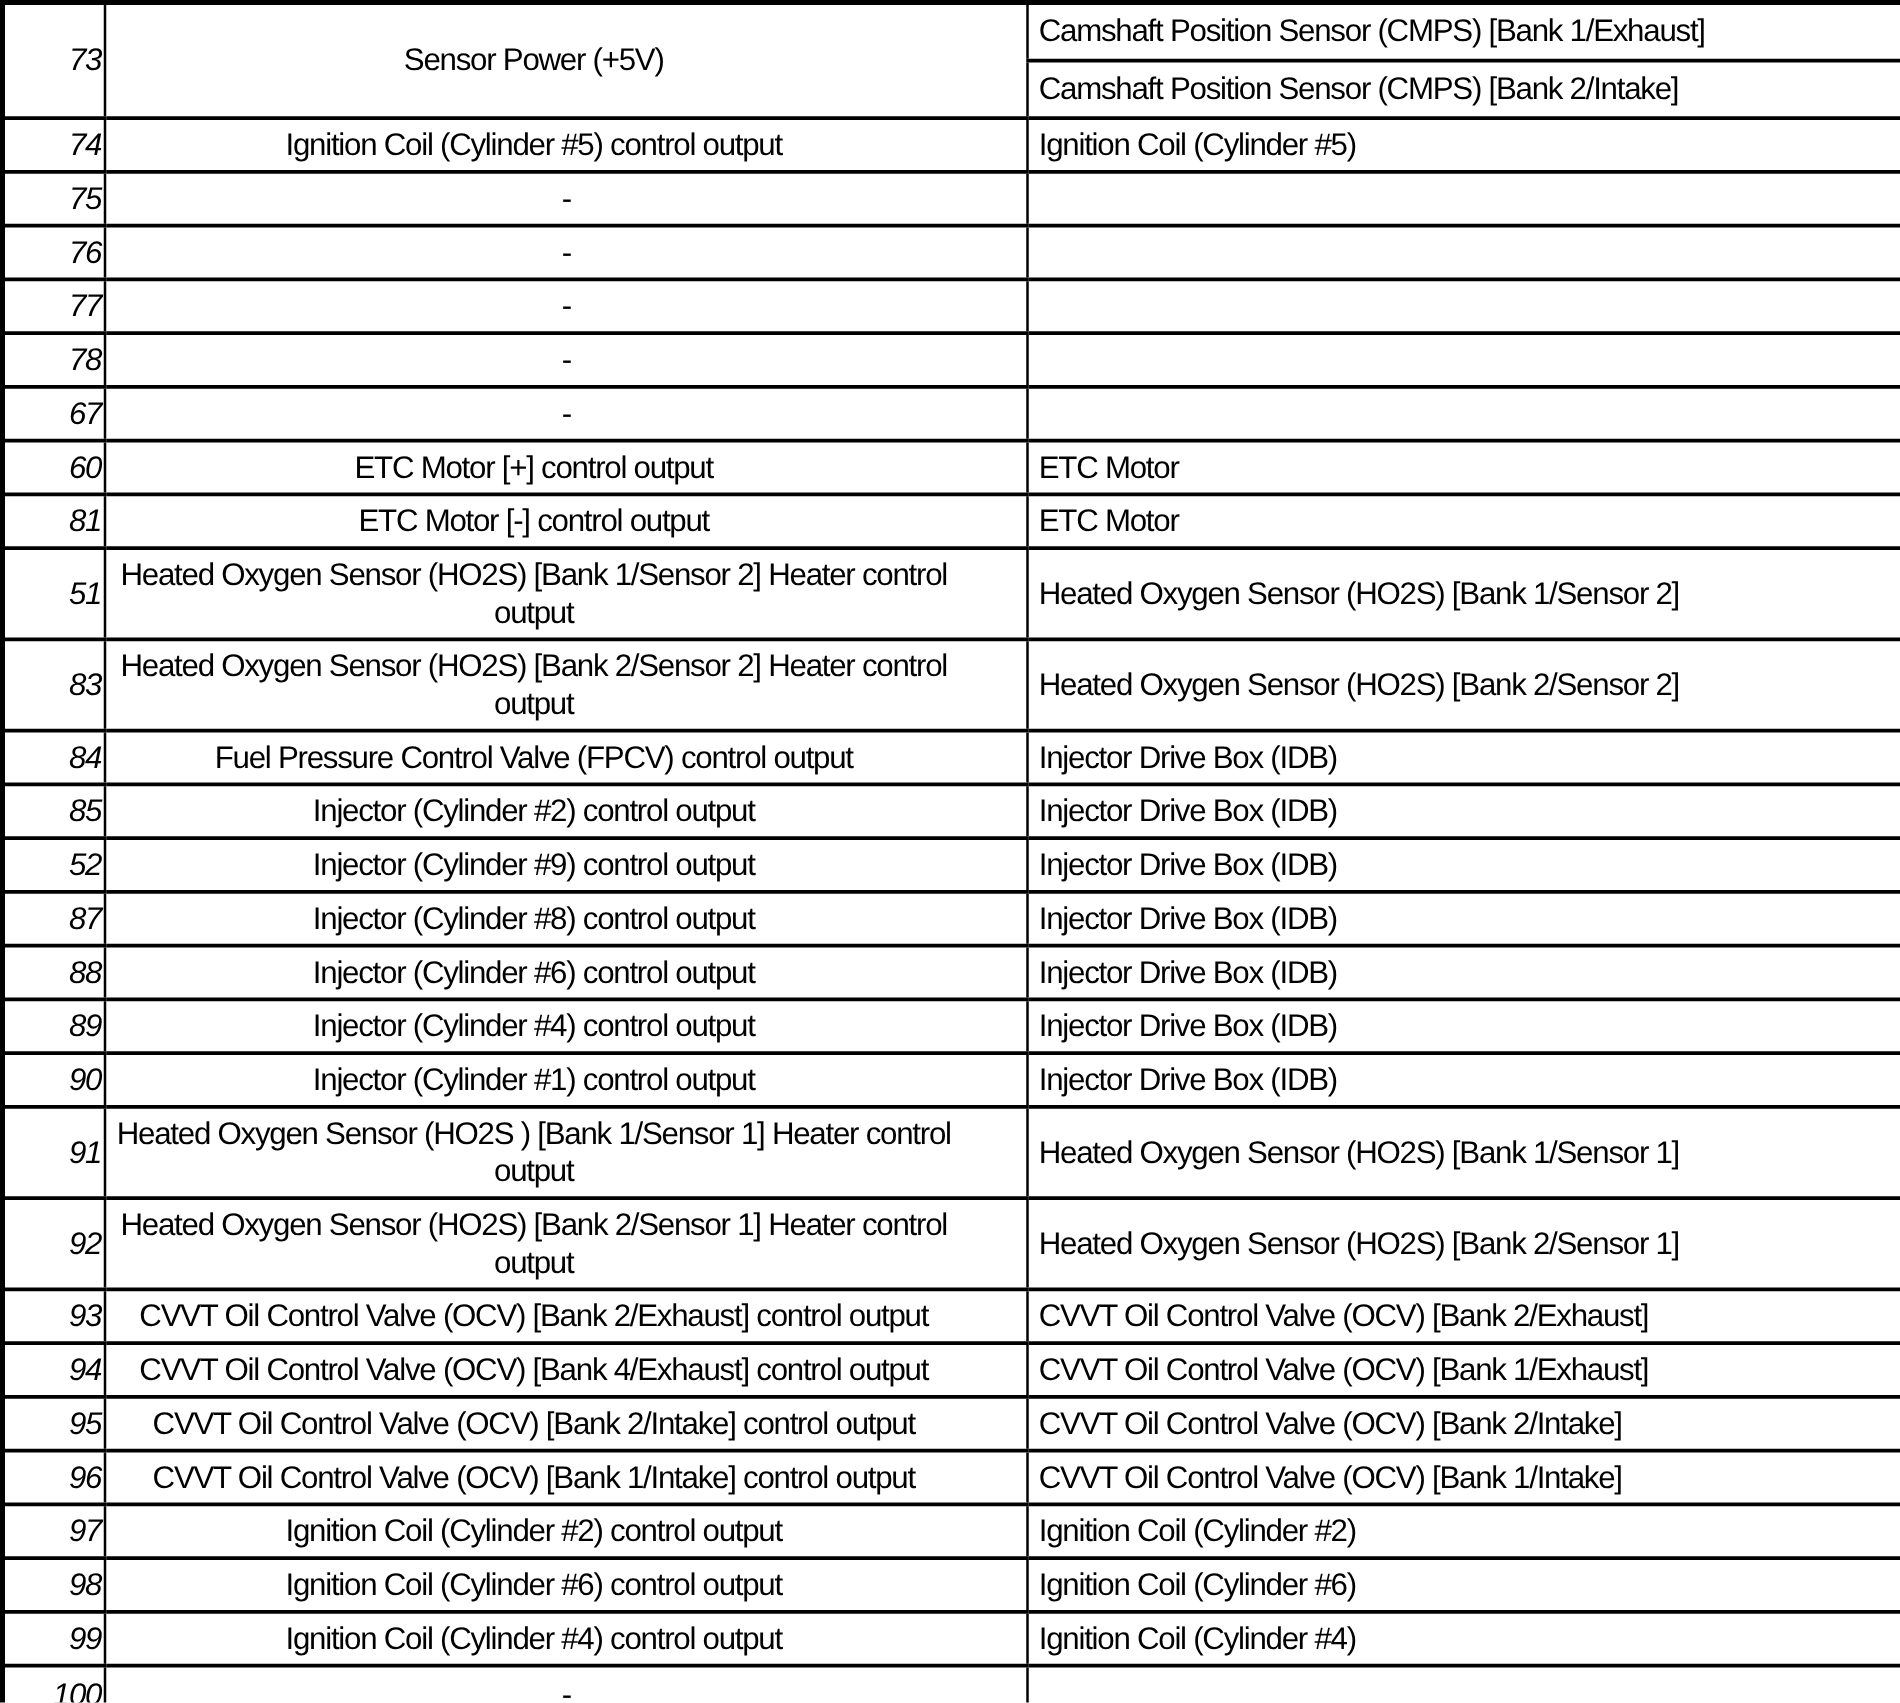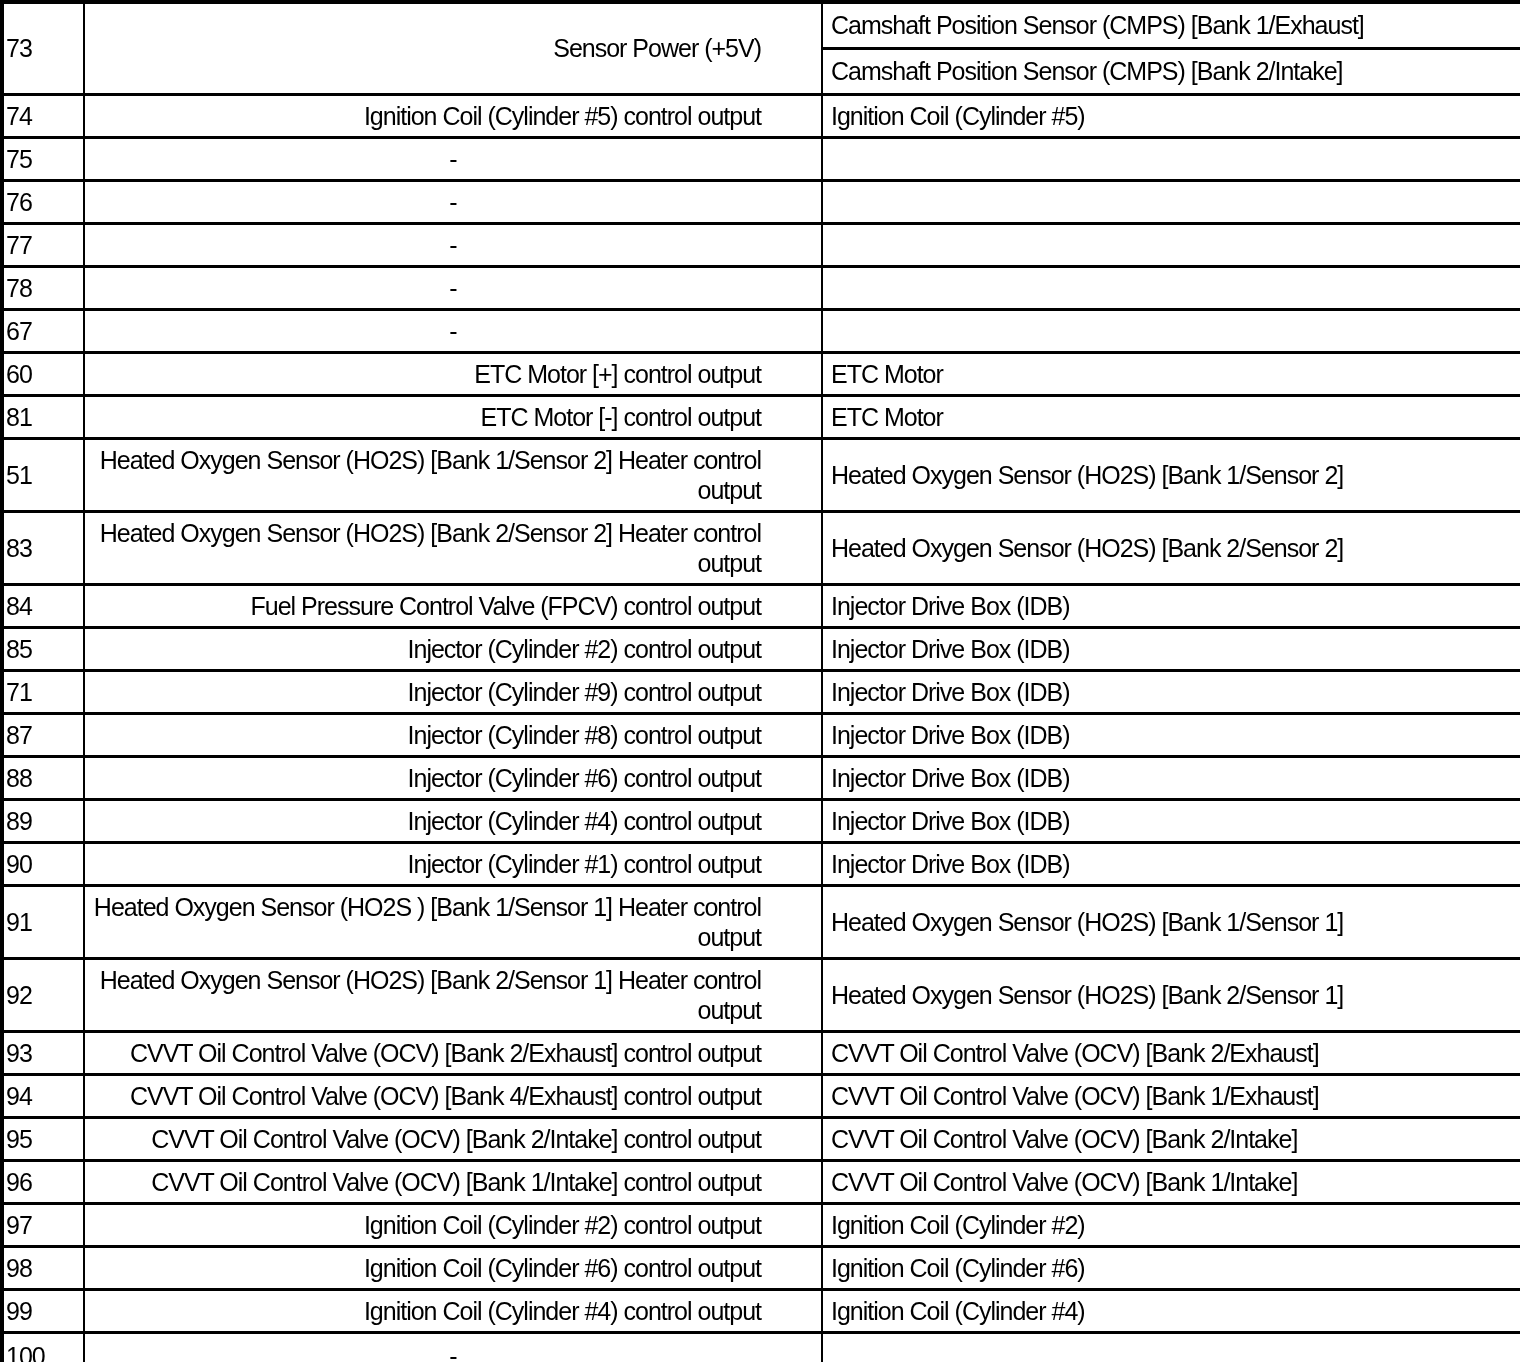--- a/index.html
+++ b/index.html
@@ -27,25 +27,26 @@
     border-bottom-width: 3px;
     color: #000000;
     font-size: 25px;
     letter-spacing: -1px;
     line-height: 1.2;
     vertical-align: middle;
     overflow: hidden;
     box-sizing: border-box;
   }
   td.pin {
-    text-align: left;
+    text-align: right;
     padding: 0 2px;
+    font-style: italic;
   }
   td.desc {
-    text-align: right;
+    text-align: center;
     padding: 2px 60px 2px 8px;
   }
   td.desc.dash {
     text-align: center;
     padding: 2px 8px;
   }
   td.conn {
     text-align: left;
     padding: 2px 6px 2px 8px;
   }
@@ -140,21 +141,21 @@
       <td class="conn">Injector Drive Box (IDB)</td>
     </tr>
 
     <tr class="h1">
       <td class="pin">85</td>
       <td class="desc">Injector (Cylinder #2) control output</td>
       <td class="conn">Injector Drive Box (IDB)</td>
     </tr>
 
     <tr class="h1">
-      <td class="pin">71</td>
+      <td class="pin">52</td>
       <td class="desc">Injector (Cylinder #9) control output</td>
       <td class="conn">Injector Drive Box (IDB)</td>
     </tr>
 
     <tr class="h1">
       <td class="pin">87</td>
       <td class="desc">Injector (Cylinder #8) control output</td>
       <td class="conn">Injector Drive Box (IDB)</td>
     </tr>
 

